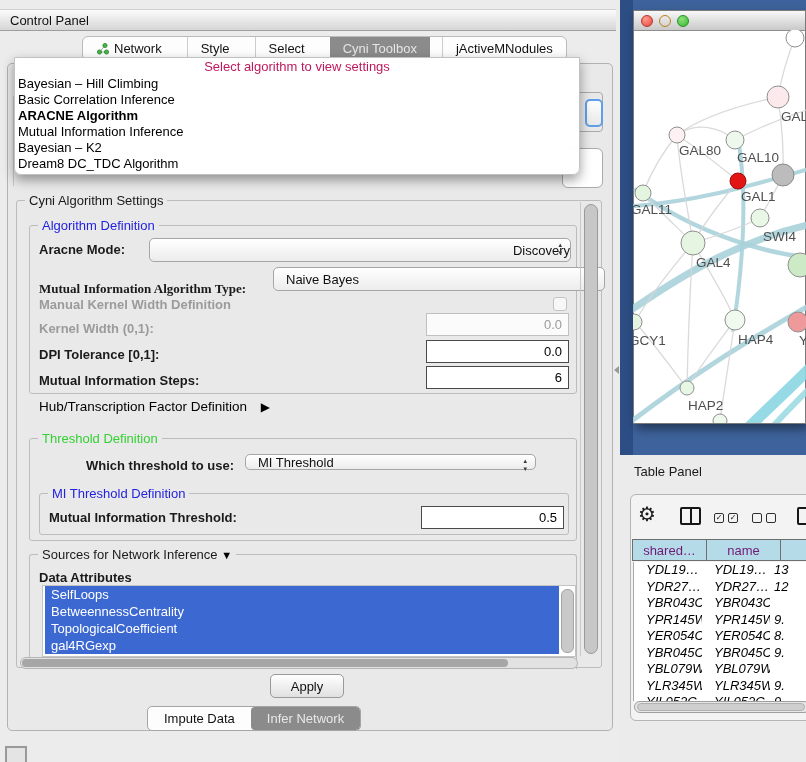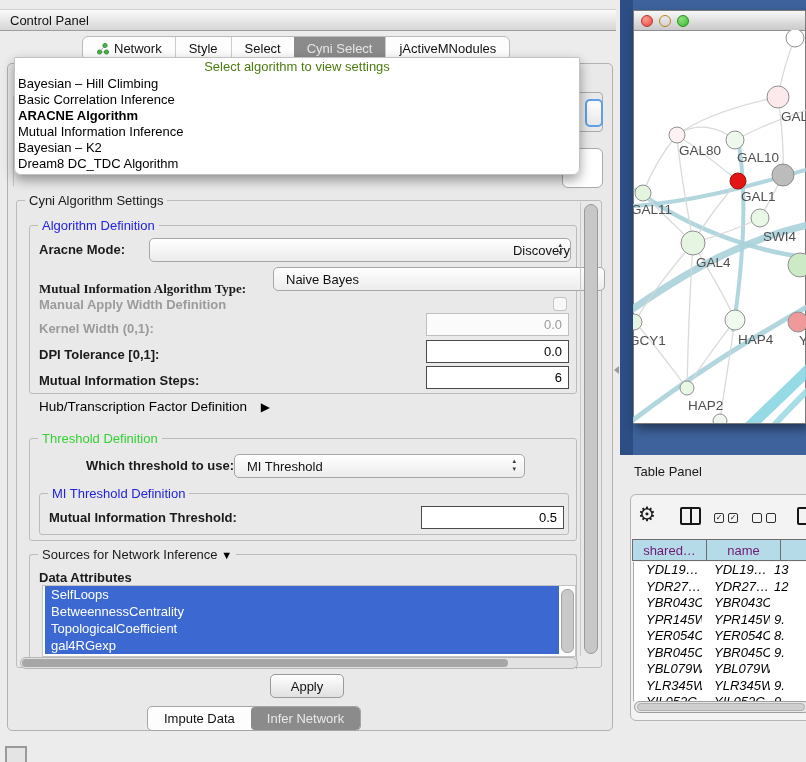--- a/index.html
+++ b/index.html
@@ -11,32 +11,32 @@
     display:flex;align-items:center;padding-left:10px;box-sizing:border-box;}
   .cp-title{font-size:13px;color:#111;}
   .float-ico{position:absolute;right:28px;top:6px;width:9px;height:9px;border:1.6px solid #2b2b2b;background:transparent;}
   .close-ico{position:absolute;right:8px;top:1px;font-size:16px;font-weight:bold;color:#1a1a1a;line-height:22px;}
   .cp-body{position:absolute;left:7px;top:63px;width:606px;height:668px;background:#e9e9e9;
     border:1px solid #b2b2b2;border-radius:5px;box-sizing:border-box;}
   
   #top-tabs{position:absolute;left:82px;top:36px;height:23px;display:inline-flex;background:#fdfdfd;
     border:1px solid #bbb;border-radius:6px;overflow:hidden;z-index:3;}
   #top-tabs .tab{display:flex;align-items:center;gap:5px;padding:0 13px;font-size:13px;color:#111;cursor:default;}
-  #top-tabs .tab + .tab{border-left:1px solid #ccc;}
+  #top-tabs .tab + .tab{border-left:1px solid #ccc;margin-left:12px;}
   #top-tabs .tab.sel{background:var(--tab-sel,#8b8b8b);color:#e6e6e6;border-left:none;}
   
   #bottom-tabs{position:absolute;left:140px;top:643px;height:23px;display:inline-flex;background:#fdfdfd;
     border:1px solid #a5a5a5;border-radius:5px;overflow:hidden;}
   #bottom-tabs .tab{display:flex;align-items:center;padding:0 16px;font-size:13px;color:#111;}
   #bottom-tabs .tab + .tab{border-left:1px solid #ccc;}
   #bottom-tabs .tab.sel{background:var(--tab-sel,#8b8b8b);color:#e8e8e8;border-left:none;border-radius:4px;}
   
   .popup{position:absolute;left:14px;top:57px;width:566px;height:118px;background:rgba(255,255,255,.98);
     border:1px solid #c2c2c2;border-radius:0 0 7px 7px;box-shadow:0 5px 12px rgba(0,0,0,.38);z-index:6;box-sizing:border-box;}
-  .popup-prompt{height:18px;line-height:18px;text-align:center;color:#4d7c0f;font-size:13px;}
+  .popup-prompt{height:18px;line-height:18px;text-align:center;color:#be185d;font-size:13px;}
   .algo-item{height:16px;line-height:16px;padding-left:3px;font-size:13px;color:#000;white-space:nowrap;}
   .algo-item.bold{font-weight:bold;}
   
   .fragA{position:absolute;left:570px;top:92px;width:31px;height:38px;border:1px solid #aaa;border-radius:4px;background:#e9e9e9;z-index:1;}
   .fragA-inner{position:absolute;left:14px;top:6px;width:14px;height:24px;border:2px solid #5f9fe8;border-radius:5px;background:linear-gradient(#fff,#e8e8e8);}
   .fragB{position:absolute;left:562px;top:148px;width:39px;height:38px;border:1px solid #aaa;border-radius:6px;background:#fff;z-index:1;}
   .fragLine{position:absolute;left:13px;top:96px;width:1px;height:90px;background:#c6c6c6;}
   
   .gbox{position:absolute;border:1px solid #bcbcbc;border-radius:3px;box-sizing:border-box;}
   .gbox>.gtitle{position:absolute;top:-8px;left:8px;background:#e9e9e9;padding:0 4px;font-size:13px;white-space:nowrap;}
@@ -124,21 +124,21 @@
         </svg>
         <span>Network</span>
       </div>
       <div class="tab">
         <span>Style</span>
       </div>
       <div class="tab">
         <span>Select</span>
       </div>
       <div class="tab sel">
-        <span>Cyni Select</span>
+        <span>Cyni Toolbox</span>
       </div>
       <div class="tab">
         <span>jActiveMNodules</span>
       </div>
     </div>
 
   <div class="cp-body"></div>
 
   <div class="fragLine"></div>
   <div class="fragA">
@@ -155,39 +155,39 @@
     <span class="lbl" style="left:22px;top:41px;">Aracne Mode:</span>
     <div class="combo" style="left:132px;top:37px;width:422px;height:24px;justify-content:flex-end;">
       <span>Discovery</span>
       <span class="arrows">▴<br>▾</span>
     </div>
     <span class="lbl" style="left:22px;top:80px;font-family:Liberation Serif, serif;">Mutual Information Algorithm Type:</span>
     <div class="combo" style="left:256px;top:66px;width:332px;height:24px;">
       <span>Naive Bayes</span>
       <span class="arrows">▴<br>▾</span>
     </div>
-    <span class="lbl dis" style="left:22px;top:96px;">Manual Apply Width Definition</span>
+    <span class="lbl dis" style="left:22px;top:96px;">Manual Kernel Width Definition</span>
     <span class="cbx" style="left:536px;top:96px;"></span>
     <span class="lbl dis" style="left:22px;top:120px;">Kernel Width (0,1):</span>
     <div class="tfield dis" style="left:409px;top:112px;width:143px;height:23px;">0.0</div>
     <span class="lbl" style="left:22px;top:146px;">DPI Tolerance [0,1]:</span>
     <div class="tfield" style="left:409px;top:139px;width:143px;height:23px;">0.0</div>
     <span class="lbl" style="left:22px;top:172px;">Mutual Information Steps:</span>
     <div class="tfield" style="left:409px;top:165px;width:143px;height:23px;">6</div>
 
     <span style="position:absolute;left:22px;top:198px;font-size:13.5px;color:#000;">
       <span>Hub/Transcription Factor Definition</span>
       <span class="tri-right">▶</span>
     </span>
 
     <div class="gbox" style="left:12px;top:237px;width:548px;height:103px;">
       <span class="gtitle green">Threshold Definition</span>
     </div>
     <span class="lbl" style="left:69px;top:257px;">Which threshold to use:</span>
-    <div class="combo" style="left:217px;top:253px;width:291px;height:24px;">
+    <div class="combo" style="left:228px;top:253px;width:291px;height:16px;">
       <span>MI Threshold</span>
       <span class="arrows">▴<br>▾</span>
     </div>
     <div class="gbox" style="left:22px;top:292px;width:530px;height:42px;">
       <span class="gtitle blue">MI Threshold Definition</span>
     </div>
     <span class="lbl" style="left:32px;top:309px;">Mutual Information Threshold:</span>
     <div class="tfield" style="left:404px;top:305px;width:143px;height:23px;">0.5</div>
 
     <div class="gbox" style="left:12px;top:353px;width:548px;height:115px;border-bottom:none;border-radius:3px 3px 0 0;">

